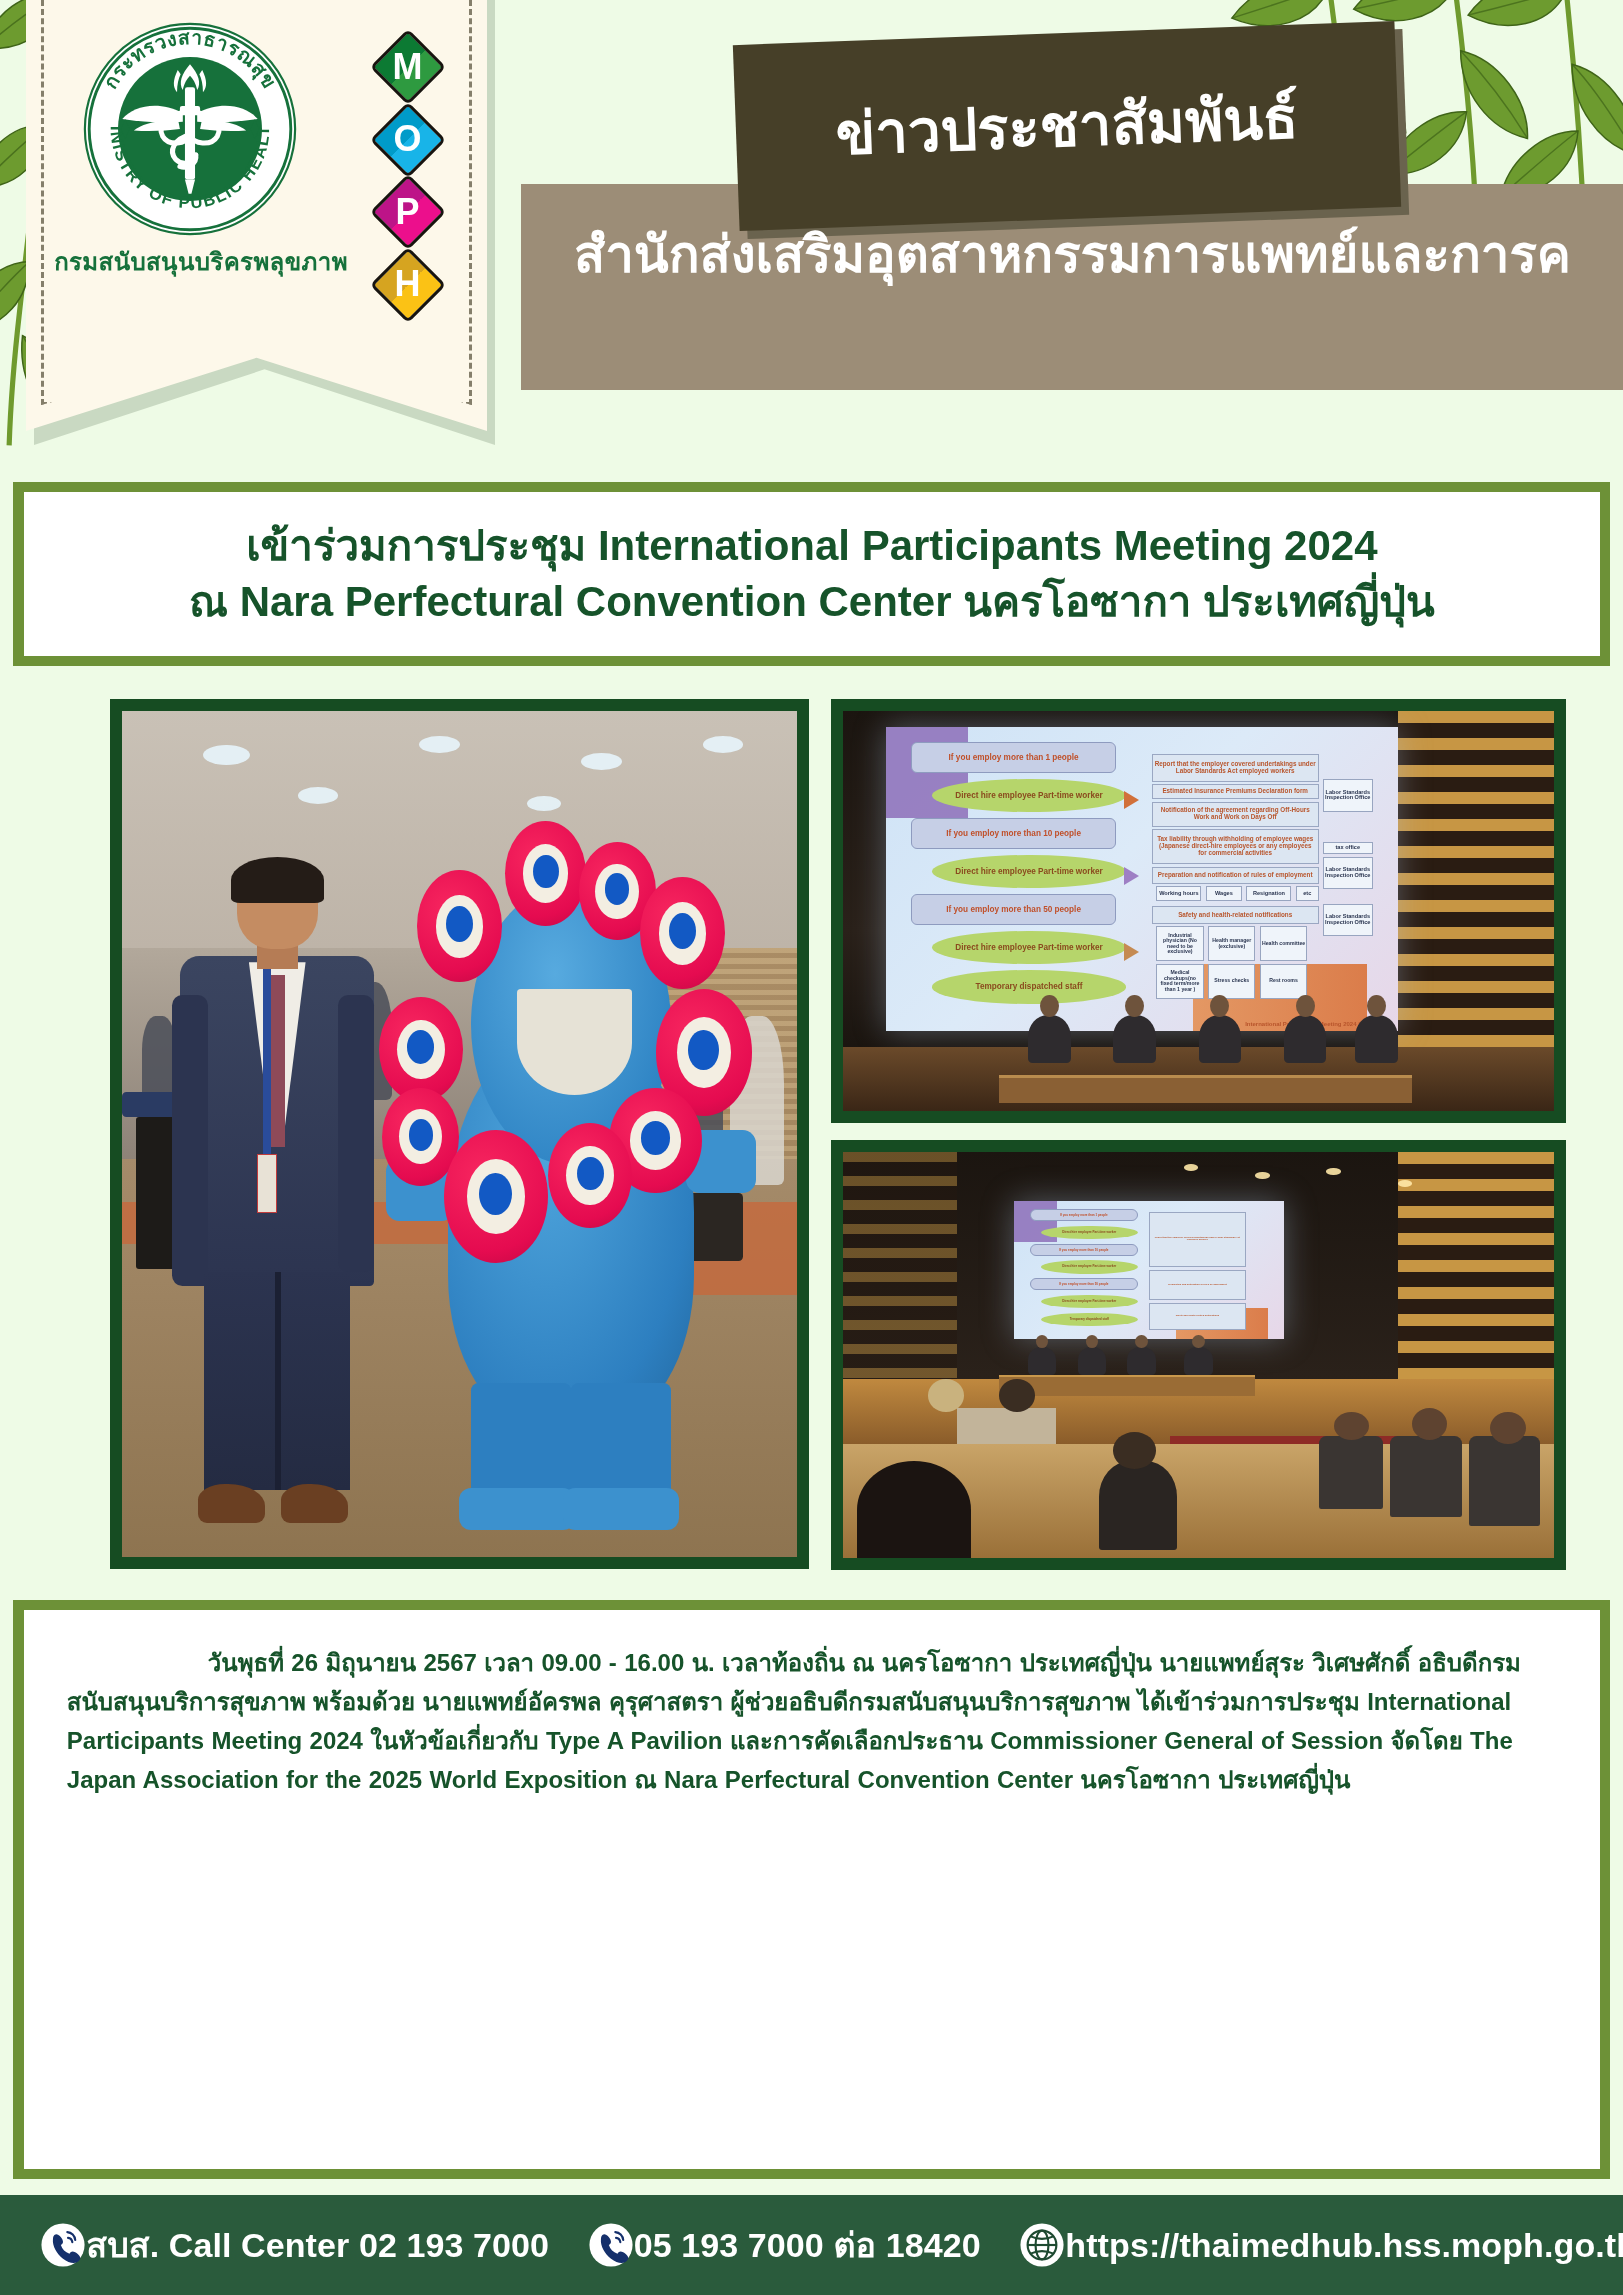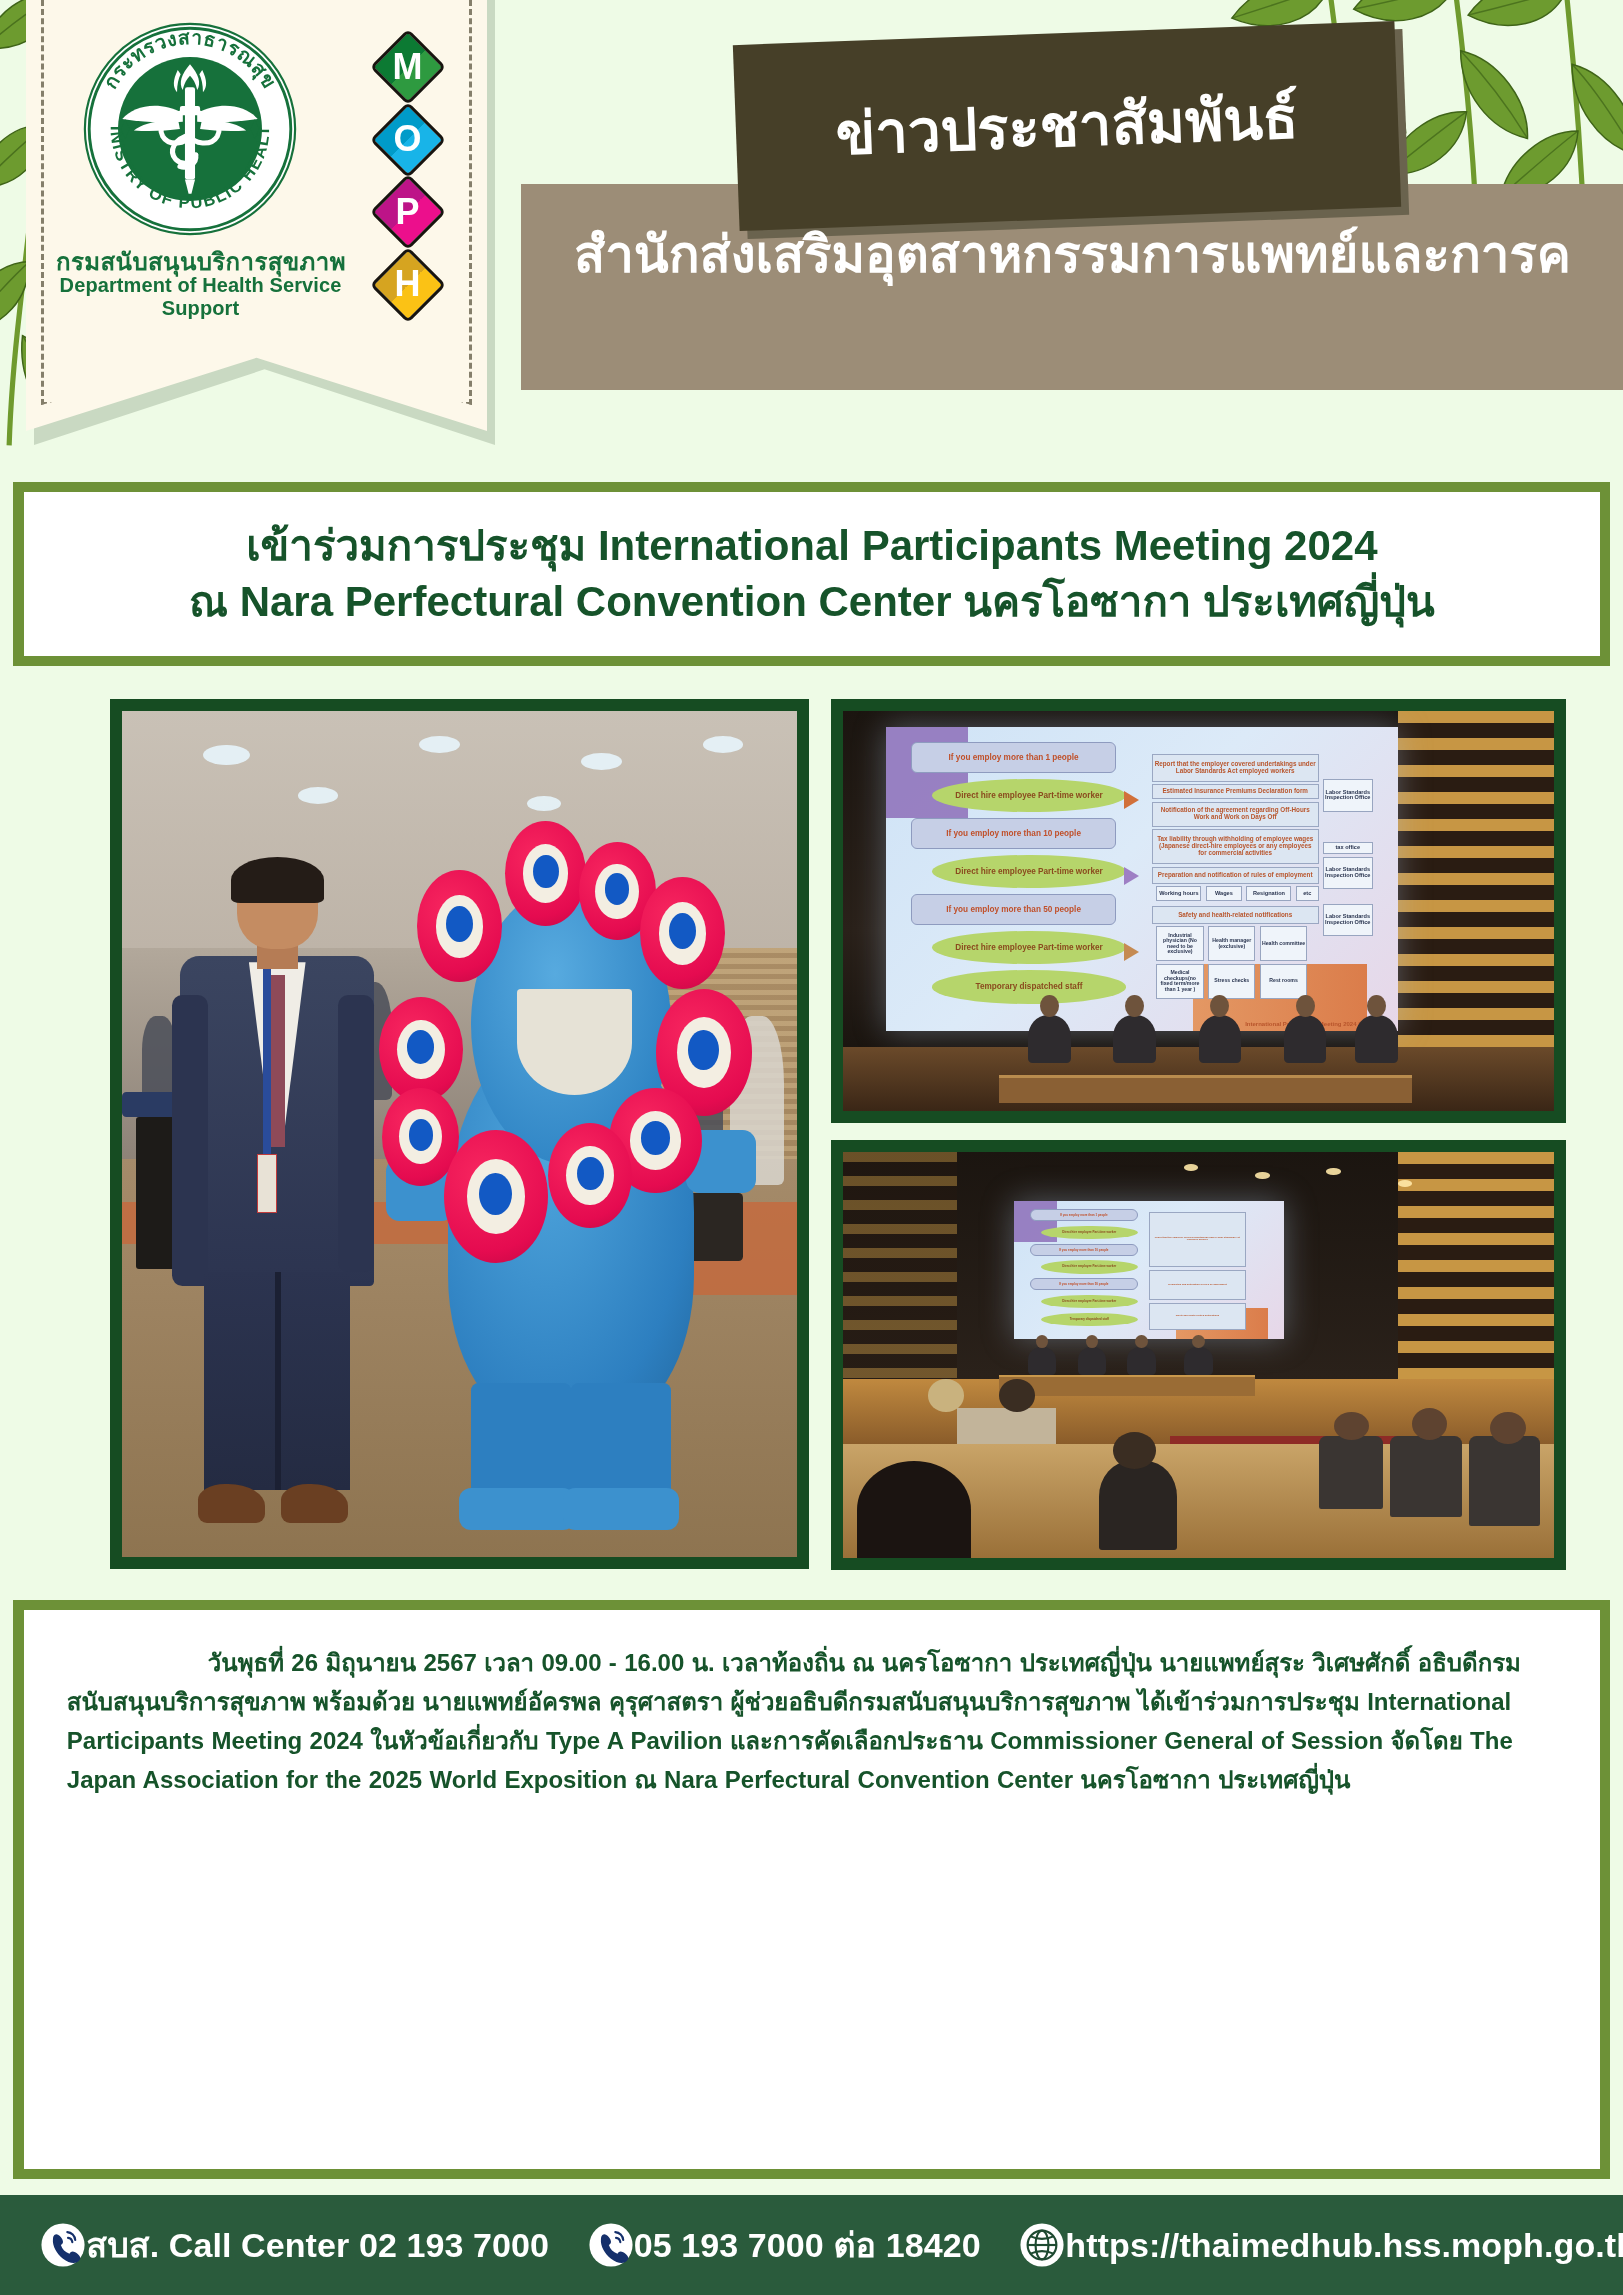--- a/index.html
+++ b/index.html
@@ -445,22 +445,21 @@
       <path d="M160 128 C 194 110, 228 118, 244 136 C 218 140, 188 142, 160 140 Z"></path>
       <path d="M134 140 C 108 136, 84 142, 72 152 C 96 154, 118 152, 136 150 Z"></path>
       <path d="M166 140 C 192 136, 216 142, 228 152 C 204 154, 182 152, 164 150 Z"></path>
     </g>
     <g fill="#16713B">
       <path d="M54 150 l6 -14 l6 14 l-6 14 Z"></path>
       <path d="M246 150 l-6 -14 l-6 14 l6 14 Z"></path>
     </g>
   </svg>
 
-  <div class="moph-org-th">กรมสนับสนุนบริการสุขภาพ</div>
-  <div class="moph-org-en">Department of Health Service Support</div>
+  <div class="moph-org-th">กรมสนับสนุนบริครพลุขภาพ</div>
 
   <div class="moph-diamonds">
     <div class="dia dia-m">
       <div class="dia-body"></div>
       <div class="dia-letter">M</div>
     </div>
     <div class="dia dia-o">
       <div class="dia-body"></div>
       <div class="dia-letter">O</div>
     </div>

